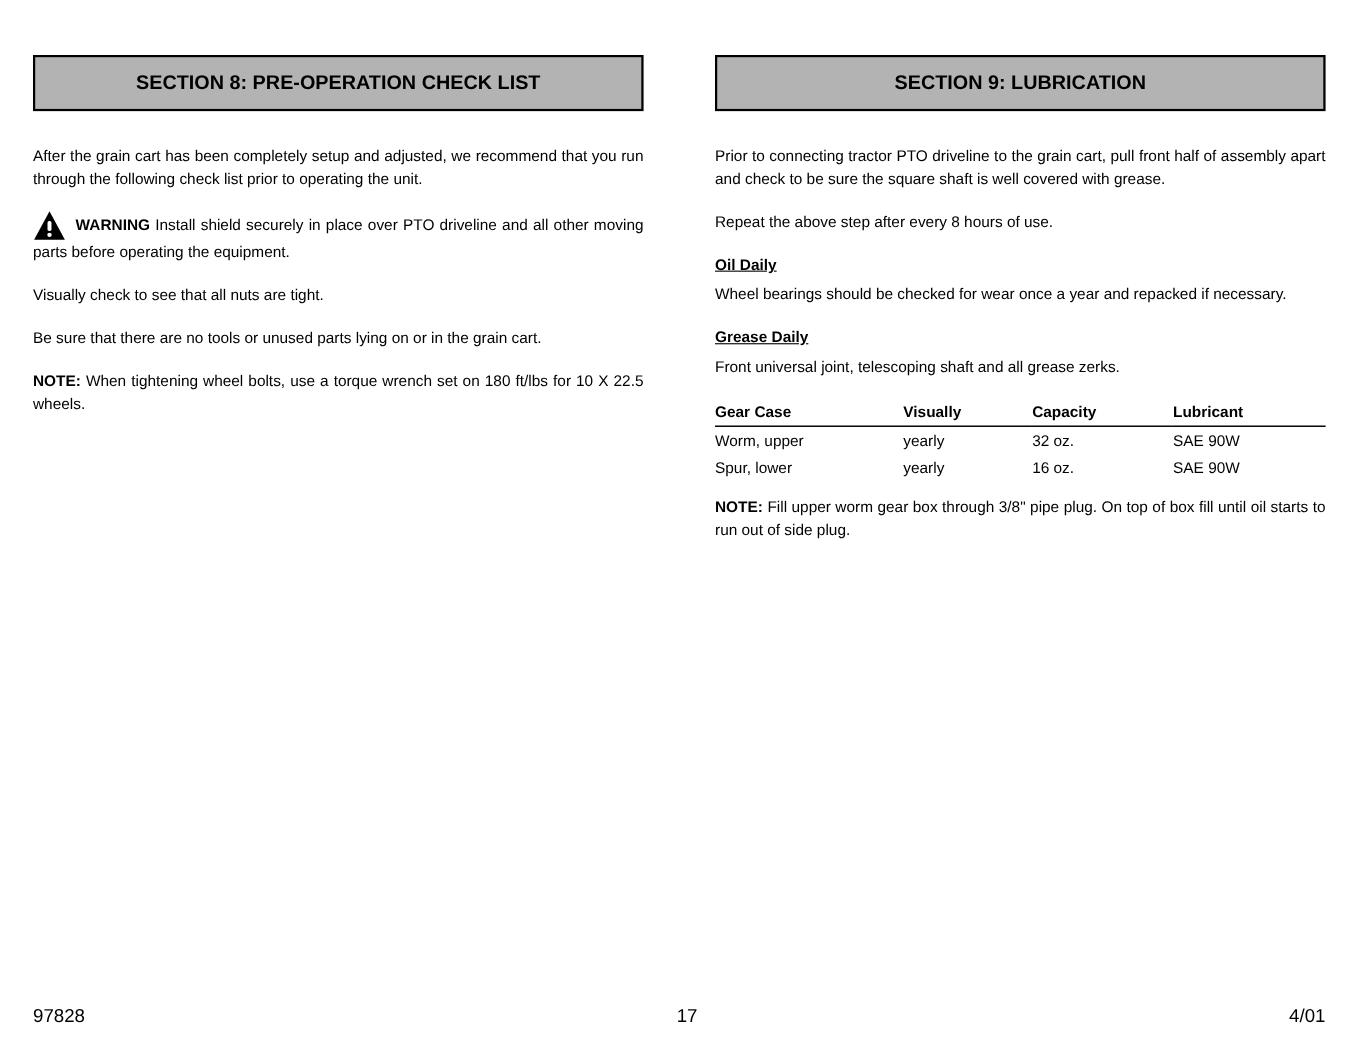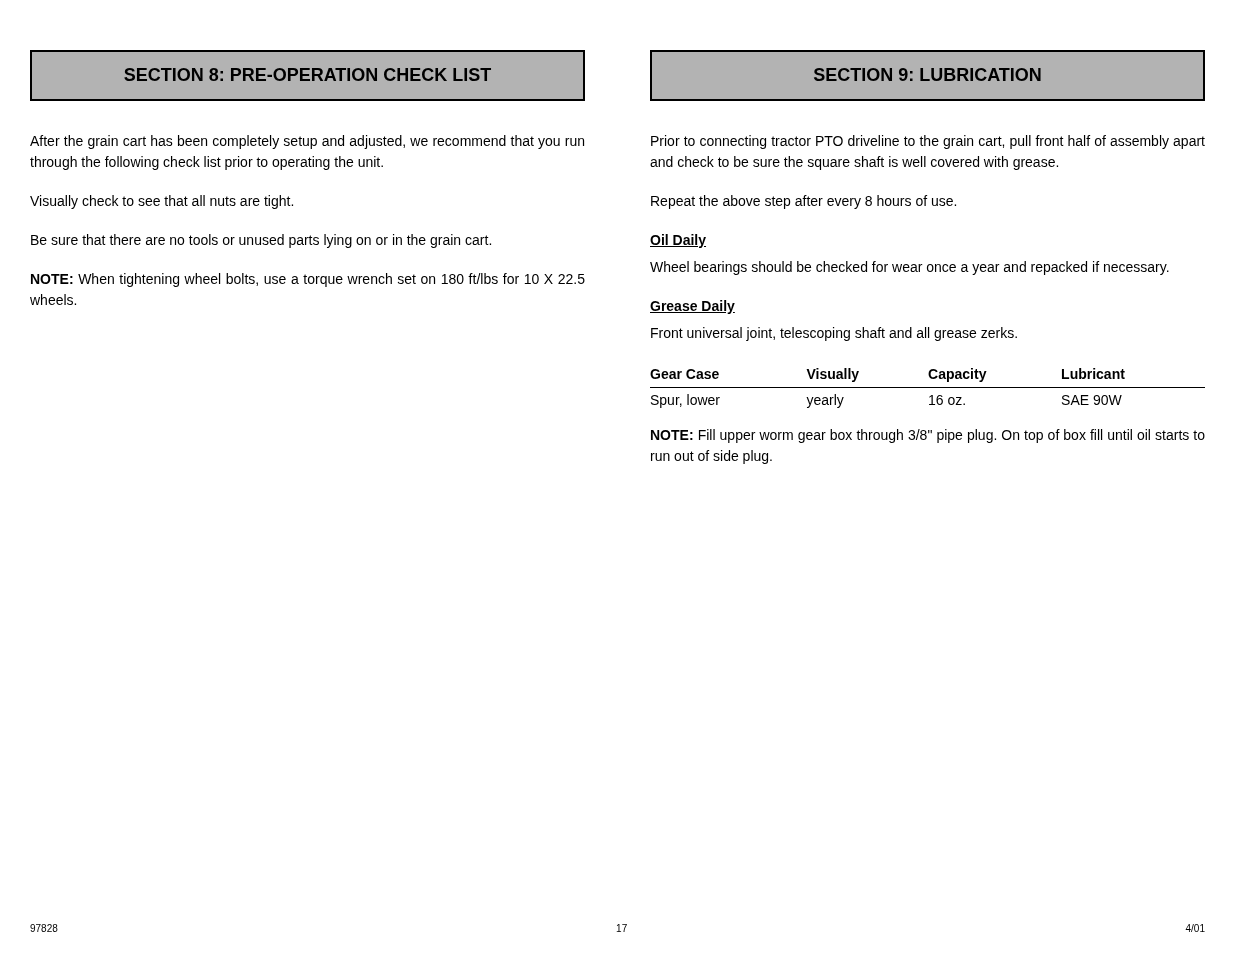--- a/index.html
+++ b/index.html
@@ -66,34 +66,45 @@
     padding: 2px 8px 2px 0;
     vertical-align: top;
   }
   .footer {
     position: absolute;
     bottom: 18px;
     left: 30px;
     right: 30px;
     display: flex;
     justify-content: space-between;
-    font-size: 10px;
+    font-size: 17px;
   }
   .footer .center { text-align: right; }
 </style>
 </head>
 <body>
 
 <div class="page">
 
   <div class="col">
     <div class="section-header">SECTION 8: PRE-OPERATION CHECK LIST</div>
 
     <p class="body-para">After the grain cart has been completely setup and adjusted, we recommend that you run through the following check list prior to operating the unit.</p>
 
+    <p class="body-para">
+      <span class="alert-icon">
+        <svg width="30" height="28" viewBox="0 0 30 28">
+          <polygon points="15,1 29,27 1,27" fill="#000"></polygon>
+          <rect x="13.2" y="10" width="3.6" height="9" fill="#fff" rx="1.5"></rect>
+          <circle cx="15" cy="22.5" r="2" fill="#fff"></circle>
+        </svg>
+      </span>
+      <span class="warning-label">WARNING</span>
+      <span>Install shield securely in place over PTO driveline and all other moving parts before operating the equipment.</span>
+    </p>
 
     <p class="body-para">Visually check to see that all nuts are tight.</p>
 
     <p class="body-para">Be sure that there are no tools or unused parts lying on or in the grain cart.</p>
 
     <p class="body-para">
       <span class="note-label">NOTE:</span>
       <span>When tightening wheel bolts, use a torque wrench set on 180 ft/lbs for 10 X 22.5 wheels.</span>
     </p>
   </div>
@@ -115,20 +126,26 @@
       <thead>
         <tr>
           <th>Gear Case</th>
           <th>Visually</th>
           <th>Capacity</th>
           <th>Lubricant</th>
         </tr>
       </thead>
       <tbody>
         <tr>
+          <td>Worm, upper</td>
+          <td>yearly</td>
+          <td>32 oz.</td>
+          <td>SAE 90W</td>
+        </tr>
+        <tr>
           <td>Spur, lower</td>
           <td>yearly</td>
           <td>16 oz.</td>
           <td>SAE 90W</td>
         </tr>
       </tbody>
     </table>
 
     <p class="body-para">
       <span class="note-label">NOTE:</span>

